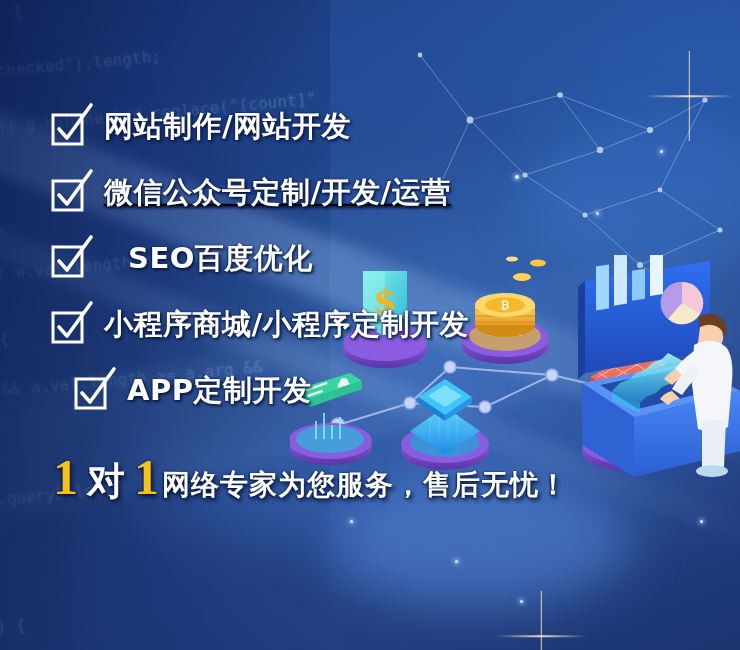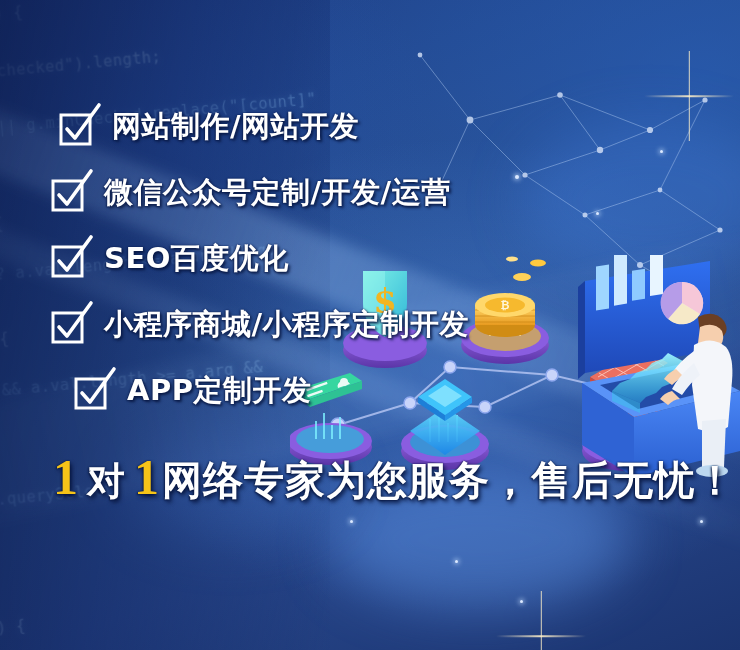--- a/index.html
+++ b/index.html
@@ -87,23 +87,23 @@
     font-weight:bold;
     font-size:29px;
     color:#ffffff;
     letter-spacing:.5px;
     white-space:nowrap;
     text-shadow:
       0 0 2px rgba(12,30,80,.95),
       2px 2px 3px rgba(8,22,62,.85),
       -1px 1px 2px rgba(8,22,62,.6);
   }
-  #f0 { left:52px; top:107px;margin-left:8px; }
-  #f1 { left:52px; top:173px; }
-  #f2 { left:52px; top:239px; }
+  #f0 { left:52px; top:107px; }
+  #f1 { left:52px; top:173px;text-decoration:underline; }
+  #f2 { left:52px; top:239px;gap:24px; }
   #f3 { left:52px; top:305px;justify-content:center; }
   #f4 { left:52px; top:371px;padding-left:23px; }
 
   
   #tagline {
     position:absolute; left:50px; top:452px;
     display:flex; align-items:baseline;
     font-family:"DejaVu Sans", sans-serif;
     font-weight:bold;
     white-space:nowrap;
@@ -114,21 +114,21 @@
       2px 3px 4px rgba(6,18,56,.9),
       -1px 1px 2px rgba(6,18,56,.7);
   }
   .tag-num {
     font-size:50px; line-height:1;
     color:#f5c318;
     font-family:"Liberation Serif", serif;
     padding:0 3px;
   }
   .tag-mid { font-size:38px; line-height:1; color:#ffffff; padding:0 6px; }
-  .tag-rest { font-size:40px; line-height:1; color:#ffffff; letter-spacing:1px; }
+  .tag-rest { font-size:28px; line-height:1; color:#ffffff; letter-spacing:1px; }
 
   
   #illo { position:absolute; left:290px; top:255px; width:450px; height:230px; }
   #illo svg { display:block; }
 </style>
 </head>
 <body>
 
 <div id="banner">
 

